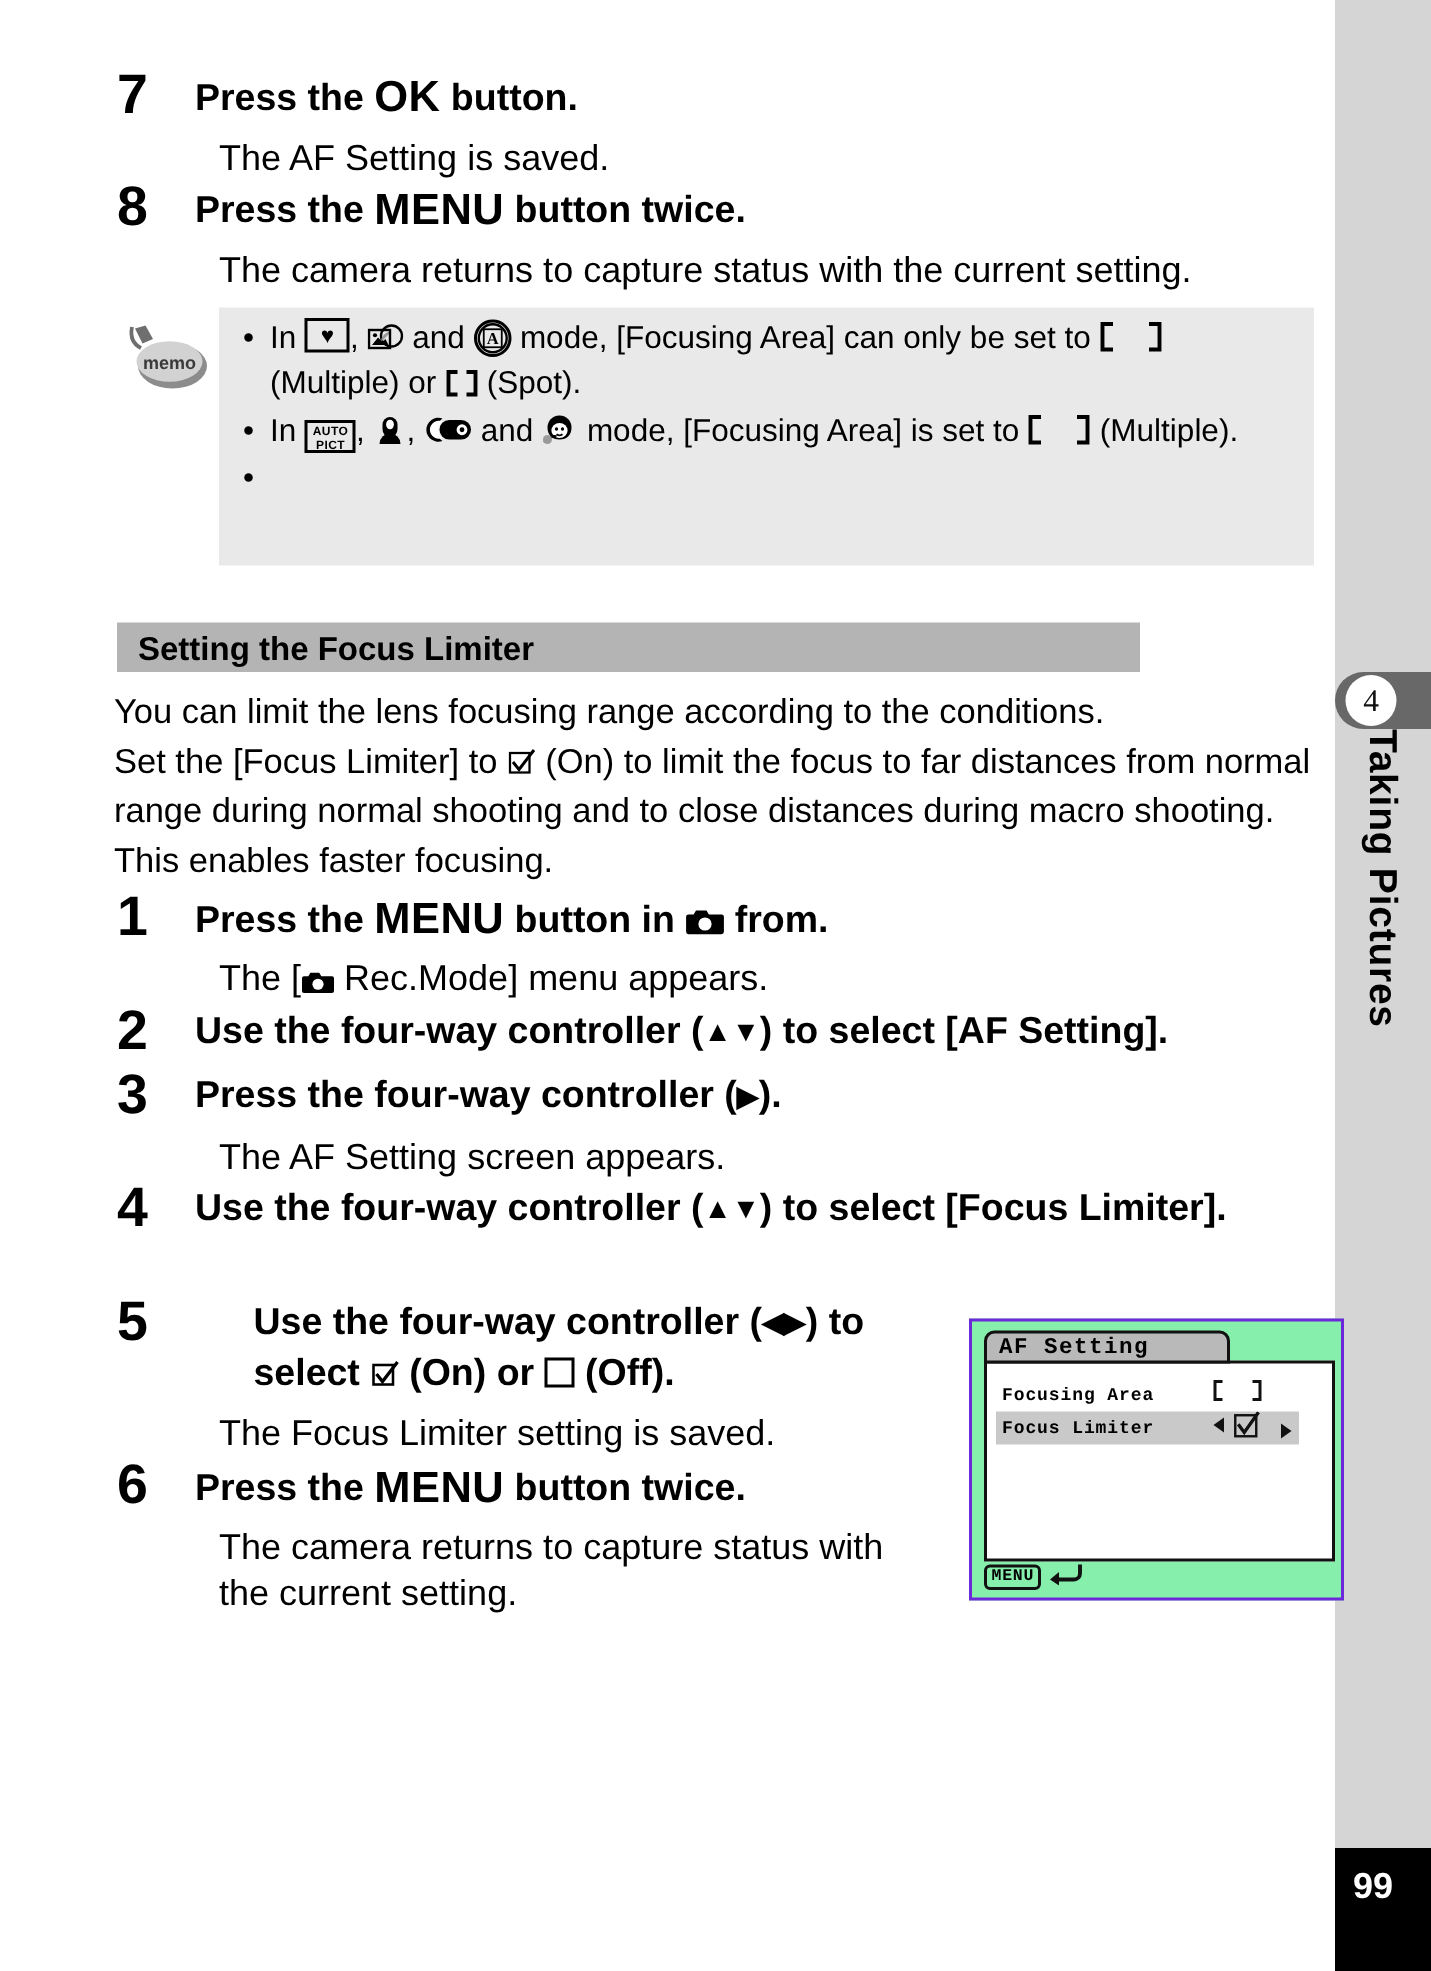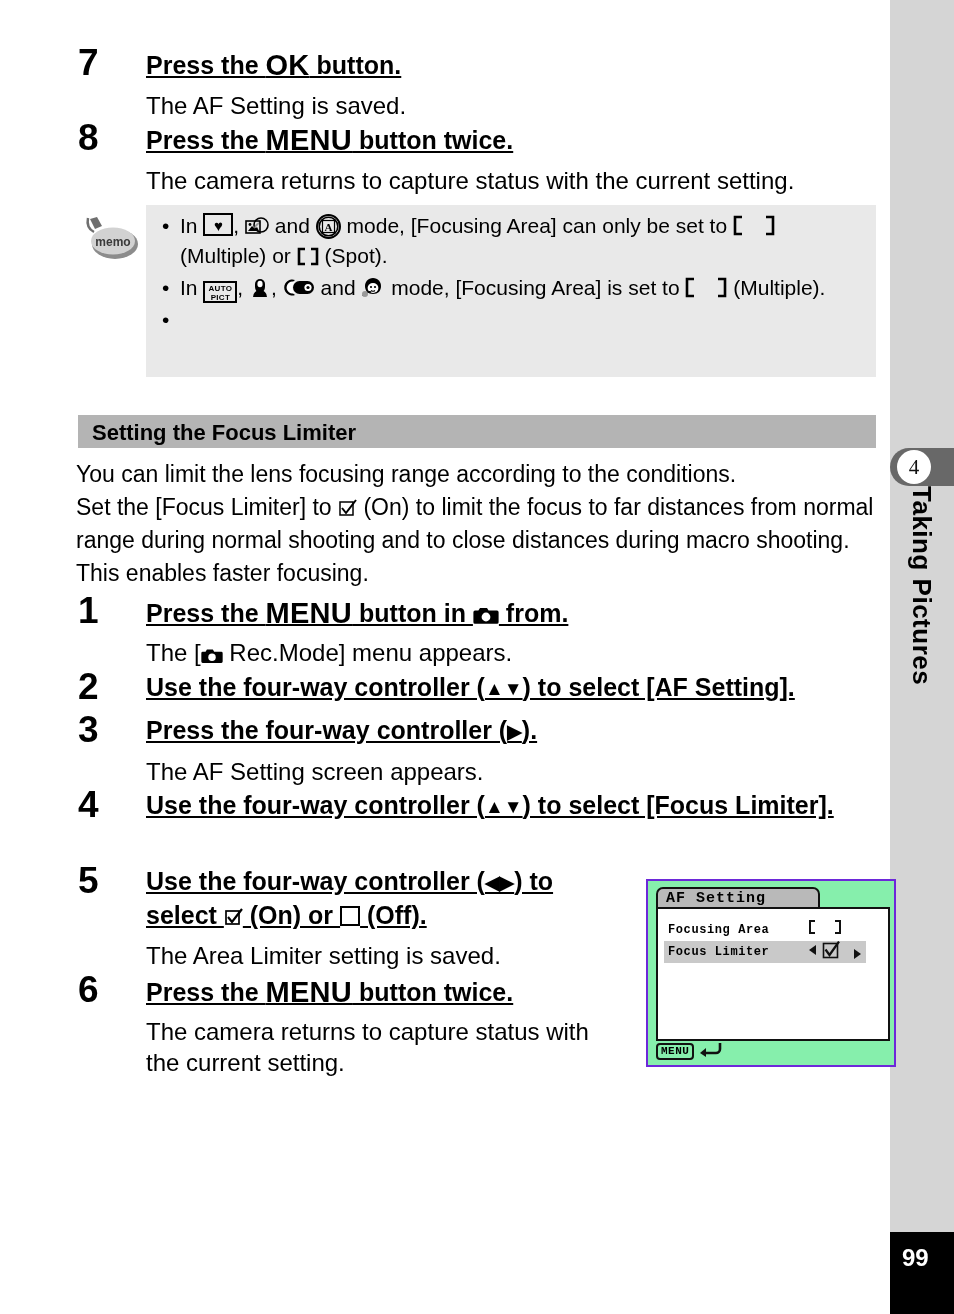--- a/index.html
+++ b/index.html
@@ -46,22 +46,22 @@
 
   
   .step{position:absolute;}
   .step-num{
     position:absolute;left:0;top:0;
     font-size:37px;font-weight:bold;
     font-family:"Liberation Sans",sans-serif;
     line-height:1;
   }
   .step-head{
-    position:absolute;left:68px;top:2px;
-    font-size:25px;font-weight:bold;line-height:1.36;text-decoration:underline;
+    position:absolute;left:52px;top:2px;
+    font-size:25px;font-weight:bold;line-height:1.36;
   }
   .step-body{
     font-size:24px;line-height:1.3;
   }
 
   .big{font-size:29px;font-weight:bold;letter-spacing:.3px;vertical-align:-1px;}
 
   
   #memo-box{
     position:absolute;left:146px;top:205px;width:730px;height:172px;
@@ -74,21 +74,21 @@
     position:absolute;left:12px;top:6px;width:706px;
     font-size:21px;line-height:1.42;
   }
   .memo-li{
     position:relative;padding-left:22px;margin-bottom:2px;
   }
   .memo-li .bullet{position:absolute;left:4px;top:0;}
 
   
   #section-band{
-    position:absolute;left:78px;top:415px;width:798px;height:33px;
+    position:absolute;left:78px;top:415px;width:682px;height:33px;
     background:#b4b4b4;
   }
   #section-band span{
     position:absolute;left:14px;top:5px;
     font-size:22px;font-weight:bold;
   }
 
   
   #intro{
     position:absolute;left:76px;top:458px;width:800px;
@@ -294,28 +294,28 @@
 
 <div class="step" style="left:78px;top:786px;width:760px;">
   <div class="step-num">4</div>
   <div class="step-head" style="width:690px;">
     <span>Use the four-way controller (</span><span class="arw">▲▼</span><span>) to select [Focus Limiter].</span>
   </div>
 </div>
 
 <div class="step" style="left:78px;top:862px;width:520px;">
   <div class="step-num">5</div>
-  <div class="step-head" style="width:450px;">
+  <div class="step-head" style="width:450px;margin-left:39px;">
     <span>Use the four-way controller (</span><span class="arw">◀▶</span><span>) to select </span><span class="ic ic-chk"><svg width="19" height="19" viewBox="0 0 19 19">
           <rect x="2" y="3" width="13" height="13" fill="none" stroke="#000" stroke-width="1.7"></rect>
           <path d="M4 9 L8 14 L18 1" fill="none" stroke="#000" stroke-width="2.2"></path>
         </svg></span><span> (On) or </span><span class="ic ic-box"></span><span> (Off).</span>
   </div>
 </div>
-<div class="step-body" style="position:absolute;left:146px;top:940px;">The Area Limiter setting is saved.</div>
+<div class="step-body" style="position:absolute;left:146px;top:940px;">The Focus Limiter setting is saved.</div>
 
 <div class="step" style="left:78px;top:971px;width:520px;">
   <div class="step-num">6</div>
   <div class="step-head">
     <span>Press the </span><span class="big">MENU</span><span> button twice.</span>
   </div>
 </div>
 <div class="step-body" style="position:absolute;left:146px;top:1016px;width:460px;">The camera returns to capture status with the current setting.</div>
 
 <div id="lcd">

